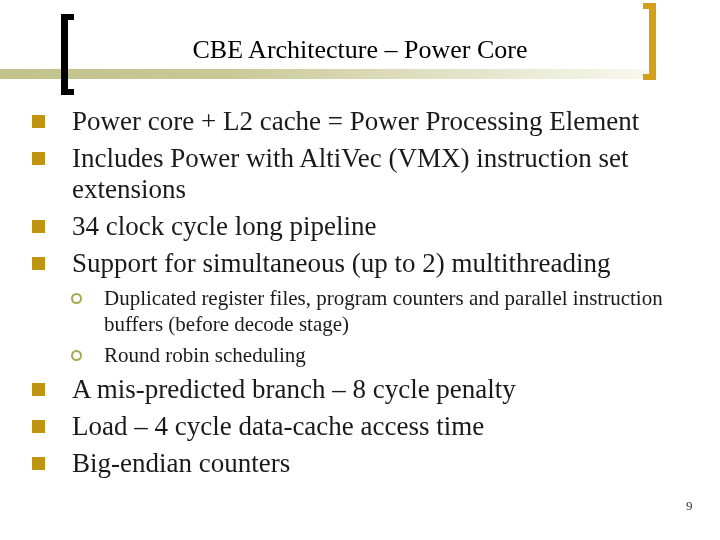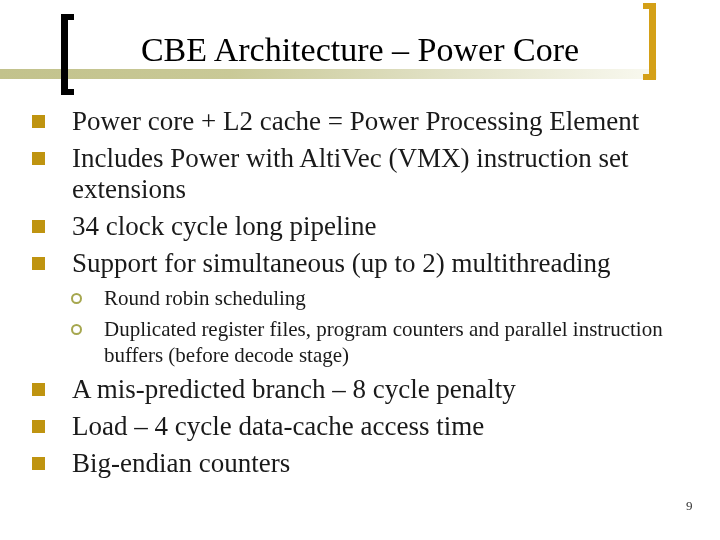--- a/index.html
+++ b/index.html
@@ -20,21 +20,21 @@
     border-left:7px solid #000;border-top:6px solid #000;border-bottom:6px solid #000;
     box-sizing:border-box;z-index:2;
   }
   .bracket-right{
     position:absolute;left:643px;top:3px;width:13px;height:77px;
     border-right:7px solid #d4a017;border-top:6px solid #d4a017;border-bottom:6px solid #d4a017;
     box-sizing:border-box;z-index:2;
   }
   .slide-title{
     position:absolute;left:70px;top:30px;width:580px;
-    font-size:34px;line-height:40px;text-align:center;
+    font-size:26px;line-height:40px;text-align:center;
     color:#000;z-index:3;white-space:nowrap;
   }
   
   .content{position:absolute;left:32px;top:106px;width:660px;z-index:1;}
   .b1{
     position:relative;font-size:27px;line-height:31px;
     padding-left:40px;margin:0 0 6px 0;
   }
   .b1 .sq{
     position:absolute;left:0;top:9px;width:13px;height:13px;
@@ -83,26 +83,26 @@
       <span>34 clock cycle long pipeline</span>
     </div>
 
     <div class="b1">
       <span class="sq"></span>
       <span>Support for simultaneous (up to 2) multithreading</span>
     </div>
 
     <div class="b2">
       <span class="ring"></span>
-      <span>Round robin scheduling</span>
+      <span>Duplicated register files, program counters and parallel instruction buffers (before decode stage)</span>
     </div>
 
     <div class="b2">
       <span class="ring"></span>
-      <span>Duplicated register files, program counters and parallel instruction buffers (before decode stage)</span>
+      <span>Round robin scheduling</span>
     </div>
 
     <div class="b1 group-gap">
       <span class="sq"></span>
       <span>A mis-predicted branch – 8 cycle penalty</span>
     </div>
 
     <div class="b1">
       <span class="sq"></span>
       <span>Load – 4 cycle data-cache access time</span>

